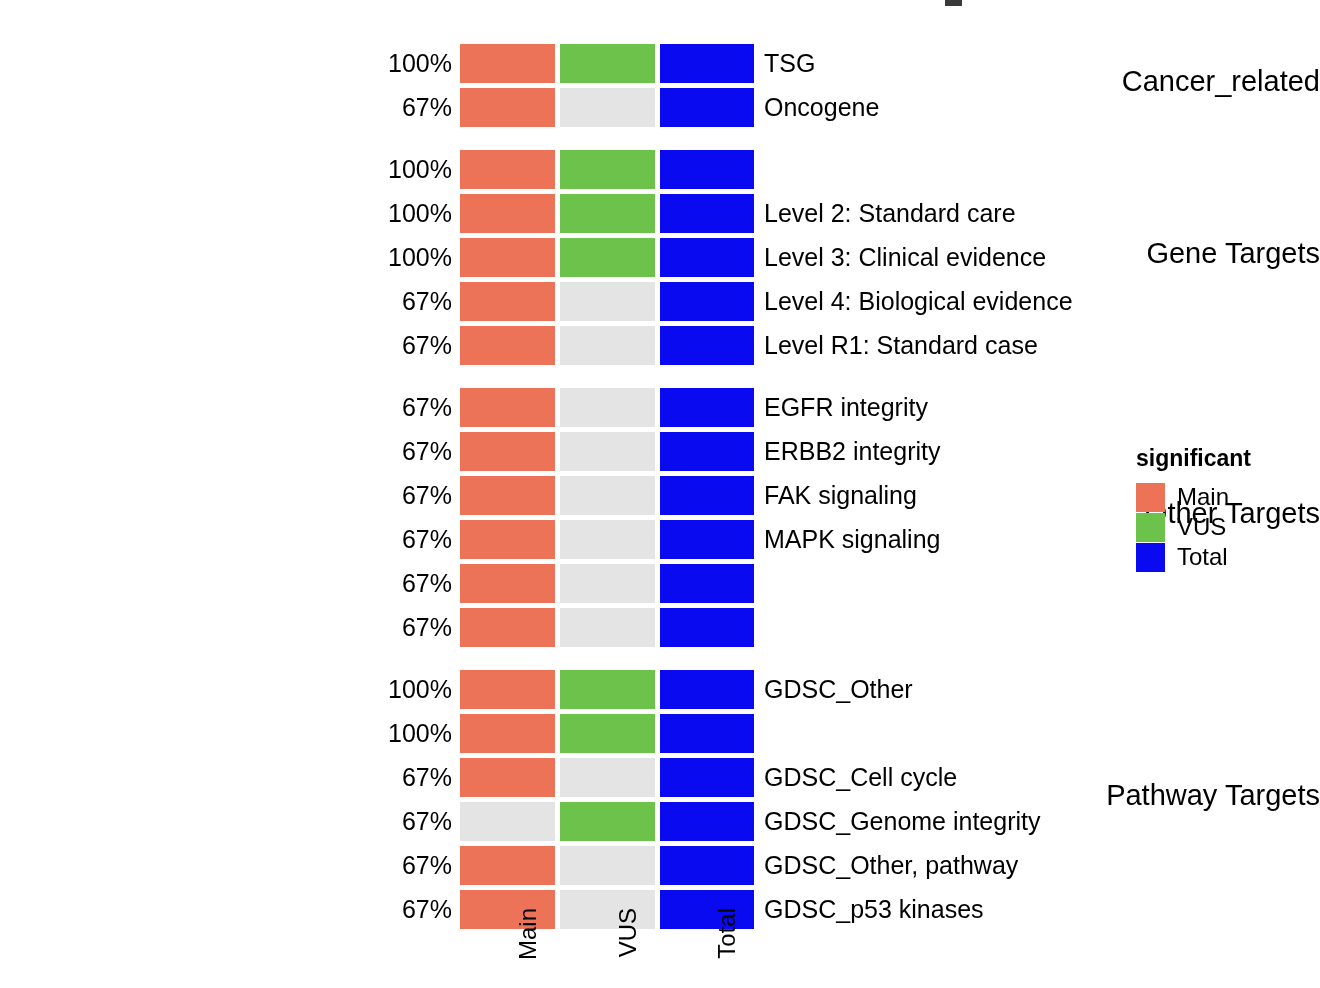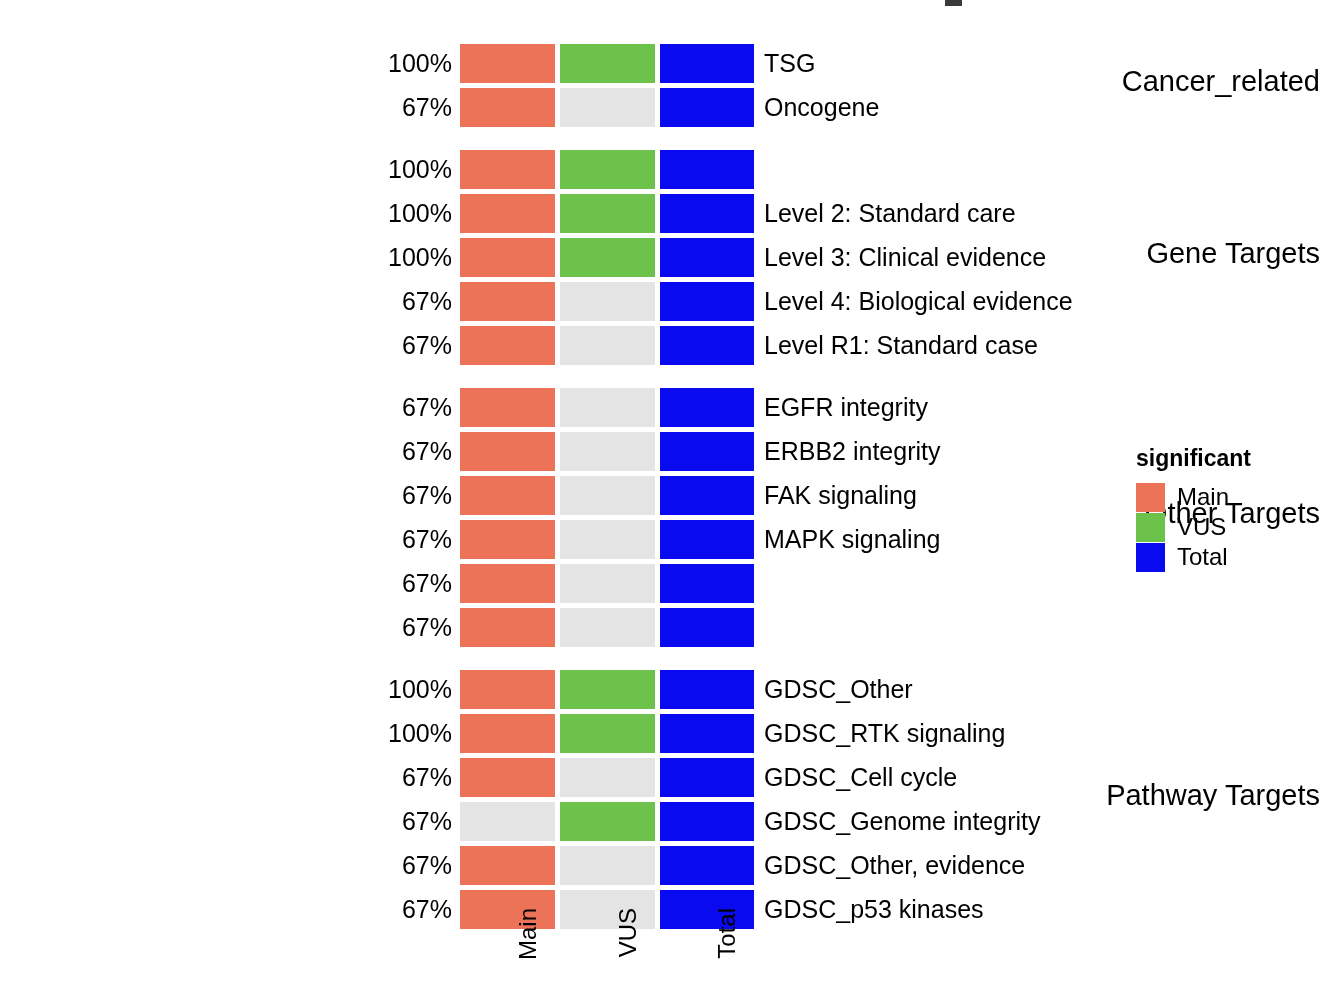--- a/index.html
+++ b/index.html
@@ -225,42 +225,41 @@
         <div class="tile c0" style="background: rgb(236, 115, 87);"></div>
         <div class="tile c1" style="background: rgb(108, 194, 74);"></div>
         <div class="tile c2" style="background: rgb(10, 10, 240);"></div>
         <div class="rowlabel">GDSC_Other</div>
       </div>
       <div class="row" style="top: 714px;">
         <div class="pct">100%</div>
         <div class="tile c0" style="background: rgb(236, 115, 87);"></div>
         <div class="tile c1" style="background: rgb(108, 194, 74);"></div>
         <div class="tile c2" style="background: rgb(10, 10, 240);"></div>
-        <div class="rowlabel">GDSC_RTK signaling</div>
       </div>
       <div class="row" style="top: 758px;">
         <div class="pct">67%</div>
         <div class="tile c0" style="background: rgb(236, 115, 87);"></div>
         <div class="tile c1" style="background: rgb(228, 228, 228);"></div>
         <div class="tile c2" style="background: rgb(10, 10, 240);"></div>
         <div class="rowlabel">GDSC_Cell cycle</div>
       </div>
       <div class="row" style="top: 802px;">
         <div class="pct">67%</div>
         <div class="tile c0" style="background: rgb(228, 228, 228);"></div>
         <div class="tile c1" style="background: rgb(108, 194, 74);"></div>
         <div class="tile c2" style="background: rgb(10, 10, 240);"></div>
         <div class="rowlabel">GDSC_Genome integrity</div>
       </div>
       <div class="row" style="top: 846px;">
         <div class="pct">67%</div>
         <div class="tile c0" style="background: rgb(236, 115, 87);"></div>
         <div class="tile c1" style="background: rgb(228, 228, 228);"></div>
         <div class="tile c2" style="background: rgb(10, 10, 240);"></div>
-        <div class="rowlabel">GDSC_Other, evidence</div>
+        <div class="rowlabel">GDSC_Other, pathway</div>
       </div>
       <div class="row" style="top: 890px;">
         <div class="pct">67%</div>
         <div class="tile c0" style="background: rgb(236, 115, 87);"></div>
         <div class="tile c1" style="background: rgb(228, 228, 228);"></div>
         <div class="tile c2" style="background: rgb(10, 10, 240);"></div>
         <div class="rowlabel">GDSC_p53 kinases</div>
       </div>
     </div>
   <div id="groups-container">

